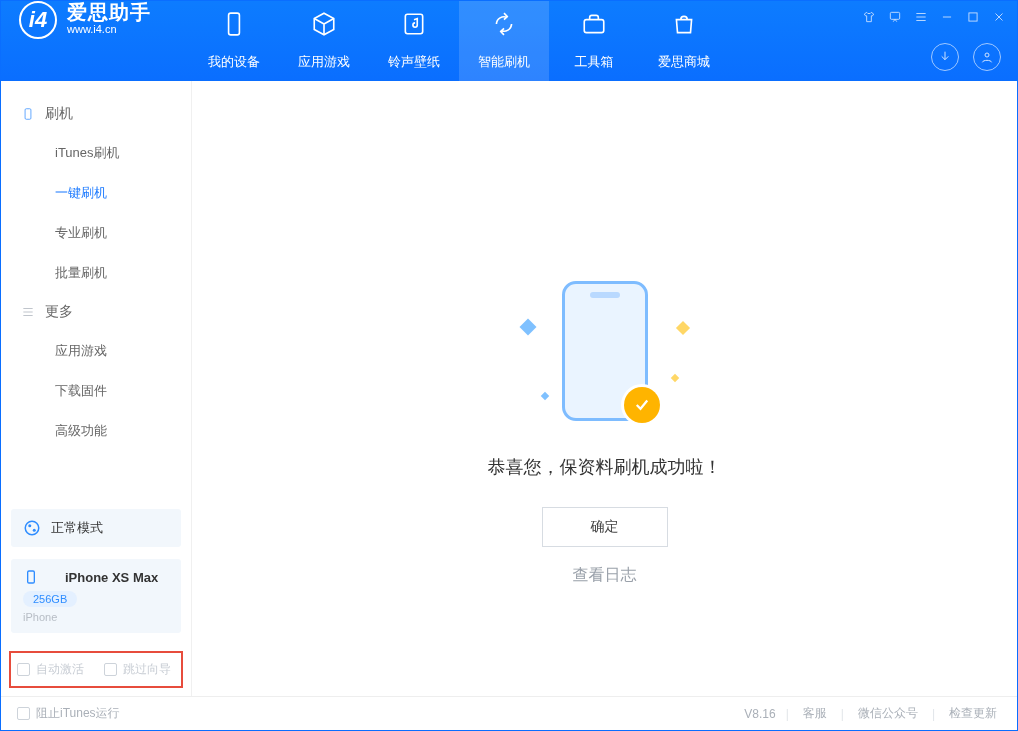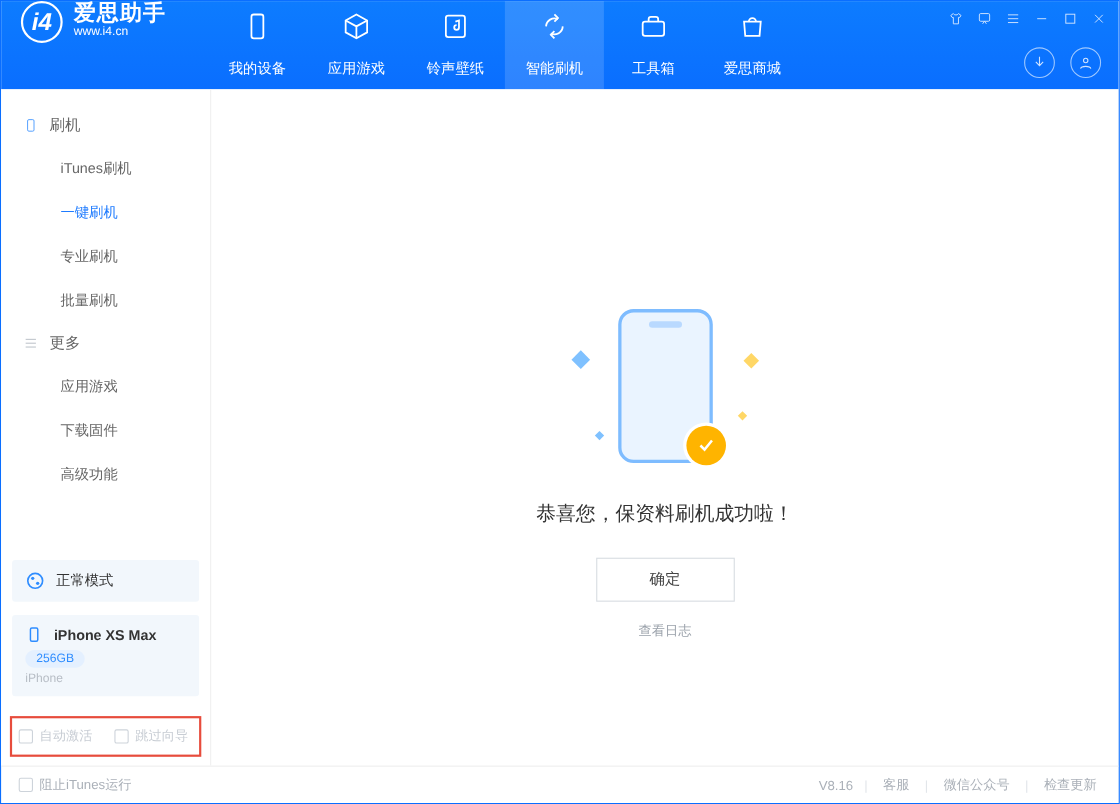--- a/index.html
+++ b/index.html
@@ -26,21 +26,21 @@
   .sidebar { width:190px; display:flex; flex-direction:column; background:#fff; font-size:13px; color:#555; }
   .sb-scroll { overflow:auto; padding-top:14px; }
   .sb-group { display:flex; align-items:center; gap:10px; padding:10px 20px; color:#666; font-size:14px; }
   .sb-group svg { width:14px; height:14px; stroke:#4f9dff; fill:none; stroke-width:1.5; }
   .sb-item { padding:11px 20px 11px 54px; cursor:pointer; color:#666; }
   .sb-item.active { color:#1e7bff; }
   .sb-spacer { flex:1; }
   .sb-card { margin:6px 10px; background:#f2f7fc; border-radius:3px; padding:10px 12px; display:flex; align-items:center; gap:10px; font-size:13px; color:#333; }
   .sb-card svg { width:18px; height:18px; }
   .dev-card { margin:6px 10px 10px; background:#f2f7fc; border-radius:3px; padding:10px 12px; }
-  .dev-title { display:flex; align-items:center; gap:10px; font-weight:bold; color:#333; font-size:13px; }
+  .dev-title { display:flex; align-items:center; gap:26px; font-weight:bold; color:#333; font-size:13px; }
   .dev-badge { margin-top:6px; display:inline-block; background:#e4f0ff; color:#2f8dff; font-size:11px; padding:2px 10px; border-radius:10px; }
   .dev-sub { color:#b7bdc5; font-size:11px; margin-top:4px; }
   .checks { margin:8px 8px; border:2px solid #e74c3c; padding:8px 6px; display:flex; gap:20px; }
   .chk { display:flex; align-items:center; gap:6px; font-size:12px; color:#c8cdd4; cursor:pointer; }
   .chkbox { width:13px; height:13px; border:1px solid #cdd3da; border-radius:2px; background:#fff; }
   
   .main { flex:1; position:relative; border-left:1px solid #f0f0f0; }
   .center { position:absolute; top:200px; left:50%; transform:translateX(-50%); text-align:center; }
   .illus { position:relative; width:170px; height:150px; margin:0 auto 24px; }
   .phone { position:absolute; left:50%; top:0; transform:translateX(-50%); width:86px; height:140px; border:3px solid #7ebcff; border-radius:14px; background:#eaf4ff; }
@@ -48,21 +48,21 @@
   .okbadge { position:absolute; right:30px; bottom:8px; width:36px; height:36px; background:#ffb400; border-radius:50%; display:flex; align-items:center; justify-content:center; box-shadow:0 0 0 3px #fff; }
   .okbadge svg { width:18px; height:18px; stroke:#fff; stroke-width:3; fill:none; }
   .spark { position:absolute; width:6px; height:6px; background:#ffd766; transform:rotate(45deg); }
   .spark.blue { background:#7fc1ff; }
   .s1 { left:2px; top:40px; width:12px; height:12px; }
   .s2 { right:2px; top:42px; width:10px; height:10px; }
   .s3 { left:22px; bottom:32px; width:6px; height:6px; }
   .s4 { right:12px; bottom:50px; width:6px; height:6px; }
   .msg { font-size:18px; color:#333; }
   .okbtn { margin-top:28px; display:inline-block; border:1px solid #d7dce2; padding:10px 48px; font-size:14px; color:#444; background:#fff; cursor:pointer; }
-  .loglink { margin-top:18px; font-size:12px; color:#9aa1aa; cursor:pointer; display:block; }
+  .loglink { margin-top:18px; font-size:16px; color:#9aa1aa; cursor:pointer; display:block; }
   
   .footer { height:34px; border-top:1px solid #eee; display:flex; align-items:center; padding:0 16px; font-size:12px; color:#aab0b8; gap:10px; }
   .footer .left { display:flex; align-items:center; gap:6px;justify-content:space-between; }
   .footer .fill { flex:1; }
   .footer .lnk { color:#aab0b8; cursor:pointer; padding:0 4px; }
   .footer .sep { color:#e2e6ea; }
 </style>
 </head>
 <body>
 

